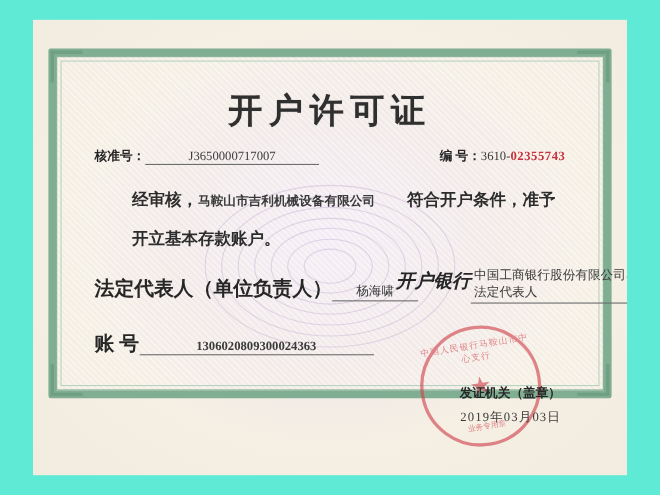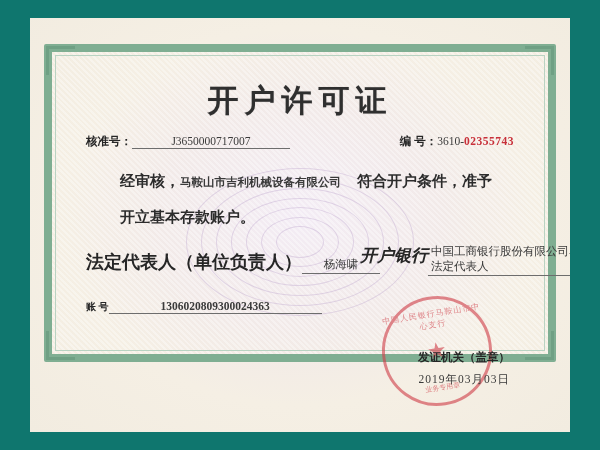--- a/index.html
+++ b/index.html
@@ -10,21 +10,21 @@
     width: 600px;
     height: 450px;
     background: #ffffff;
     font-family: "Liberation Sans", sans-serif;
     overflow: hidden;
   }
   .page {
     position: relative;
     width: 600px;
     height: 450px;
-    background: #0f766e;
+    background: #5eead4;
   }
   
   .cert {
     position: absolute;
     left: 30px;
     top: 18px;
     width: 540px;
     height: 414px;
     background:
       radial-gradient(ellipse at 50% 48%, #f3ecf5 0%, #f2eae8 38%, #f5efe4 62%, #f2ece0 100%);
@@ -236,35 +236,35 @@
 
       <div class="row" id="r-approve">
         <span class="lbl">核准号：</span><span class="val underline long">J3650000717007</span>
       </div>
 
       <div class="row" id="r-number">
         <span class="lbl">编 号：</span><span class="val">3610-</span><span class="val red">02355743</span>
       </div>
 
       <div class="row big" id="r-body1">
-        <span>经审核，</span><span class="val" style="font-size:11.5px;">马鞍山市吉利机械设备有限公司</span><span style="margin-left:16px;text-align:center;">符合开户条件，准予</span>
+        <span>经审核，</span><span class="val" style="font-size:11.5px;">马鞍山市吉利机械设备有限公司</span><span style="margin-left:29px;text-align:center;">符合开户条件，准予</span>
       </div>
 
       <div class="row big" id="r-body2">开立基本存款账户。</div>
 
       <div class="row" id="r-legal">
         <span class="lbl" style="font-size:18px;">法定代表人（单位负责人）</span><span class="val underline">杨海啸</span>
       </div>
 
       <div class="row" id="r-bank">
         <span class="lbl" style="font-size:17px;vertical-align:top;font-style:italic;">开户银行</span><span class="bank-lines"><span class="val" style="display:block;">中国工商银行股份有限公司马鞍山</span><span class="val" style="display:block;">法定代表人</span></span>
       </div>
 
       <div class="row" id="r-account">
-        <span class="lbl" style="font-size:10px;">账  号</span><span class="val underline xlong">1306020809300024363</span>
+        <span class="lbl" style="font-size:18px;">账  号</span><span class="val underline xlong">1306020809300024363</span>
       </div>
 
       <div class="seal">
         <div class="arc-top">中国人民银行马鞍山市中心支行</div>
         <div class="star">★</div>
         <div class="arc-bottom">业务专用章</div>
       </div>
 
       <div class="row" id="r-issuer">
         <span class="lbl">发证机关（盖章）</span>

